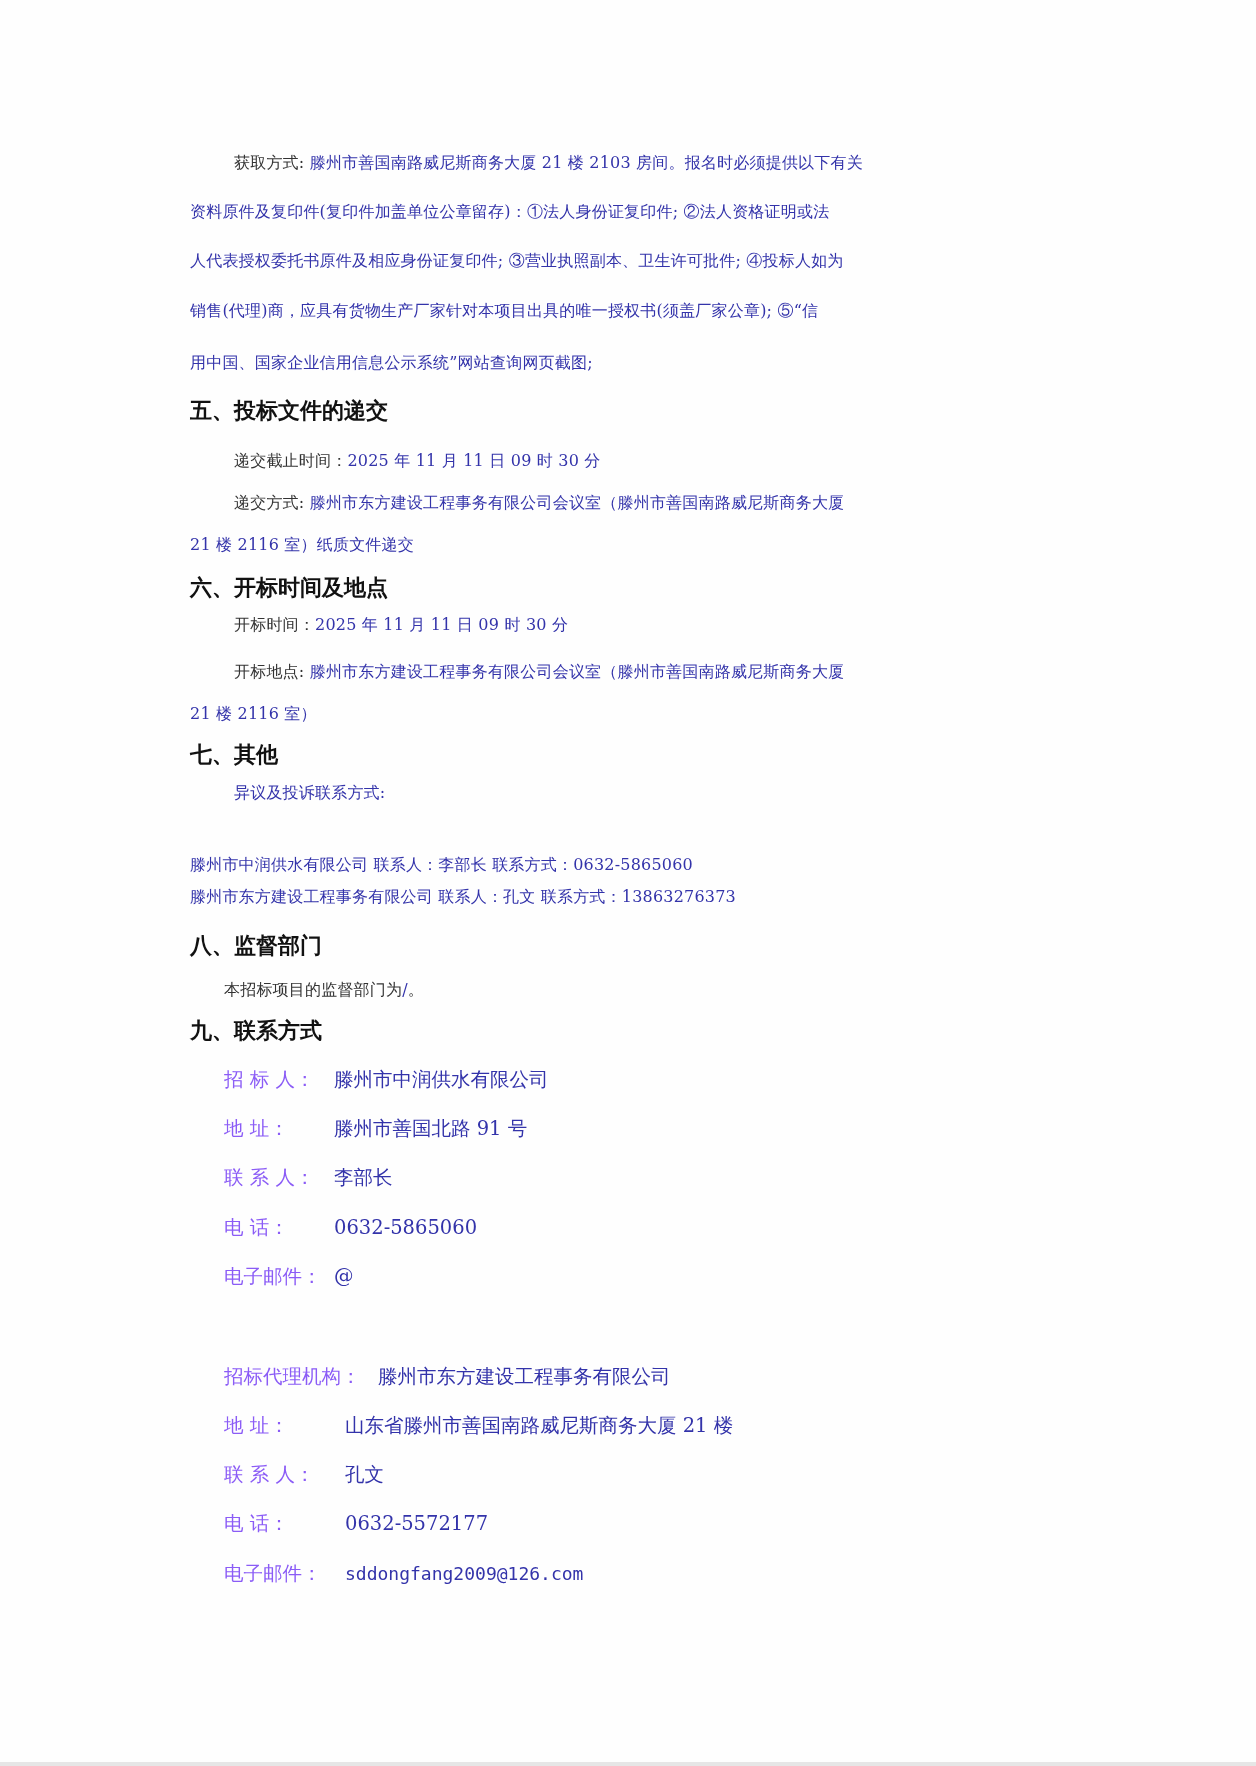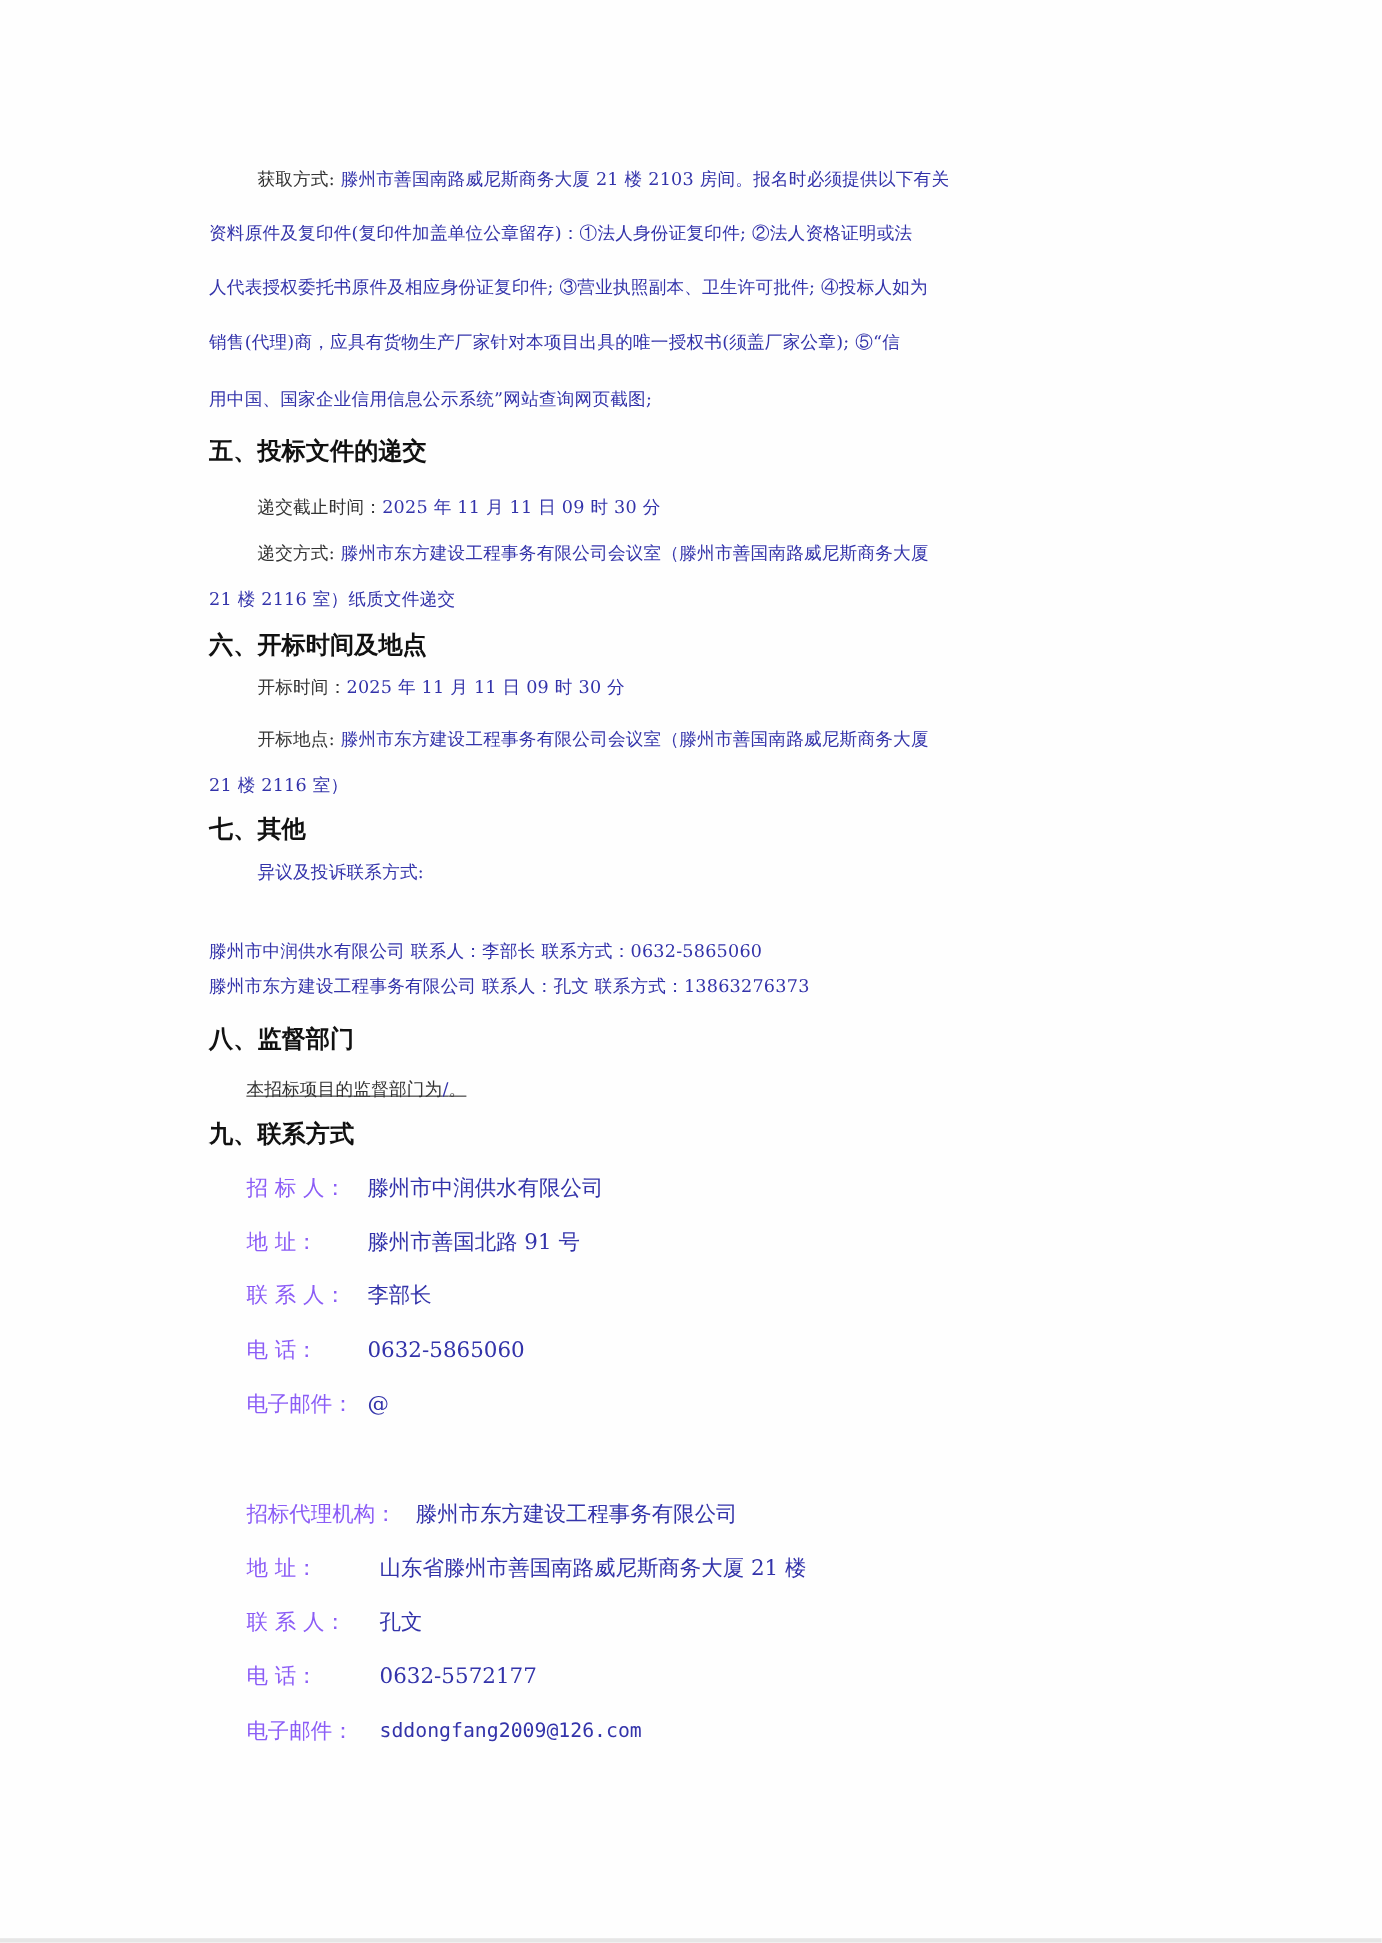--- a/index.html
+++ b/index.html
@@ -31,21 +31,21 @@
   }
   .line {
     position: absolute;
     left: 190px;
     white-space: nowrap;
     font-size: 16px;
     line-height: 26px;
     letter-spacing: 0.2px;
   }
   .indent { left: 234px; }
-  .indent-s { left: 224px; text-decoration: underline; }
+  .indent-s { left: 224px; }
   .blue { color: #3333aa; }
   .black { color: #333333; }
   .heading {
     position: absolute;
     left: 190px;
     font-family: "DejaVu Sans", "Liberation Sans", sans-serif;
     font-weight: bold;
     font-size: 22px;
     line-height: 28px;
     color: #111111;

